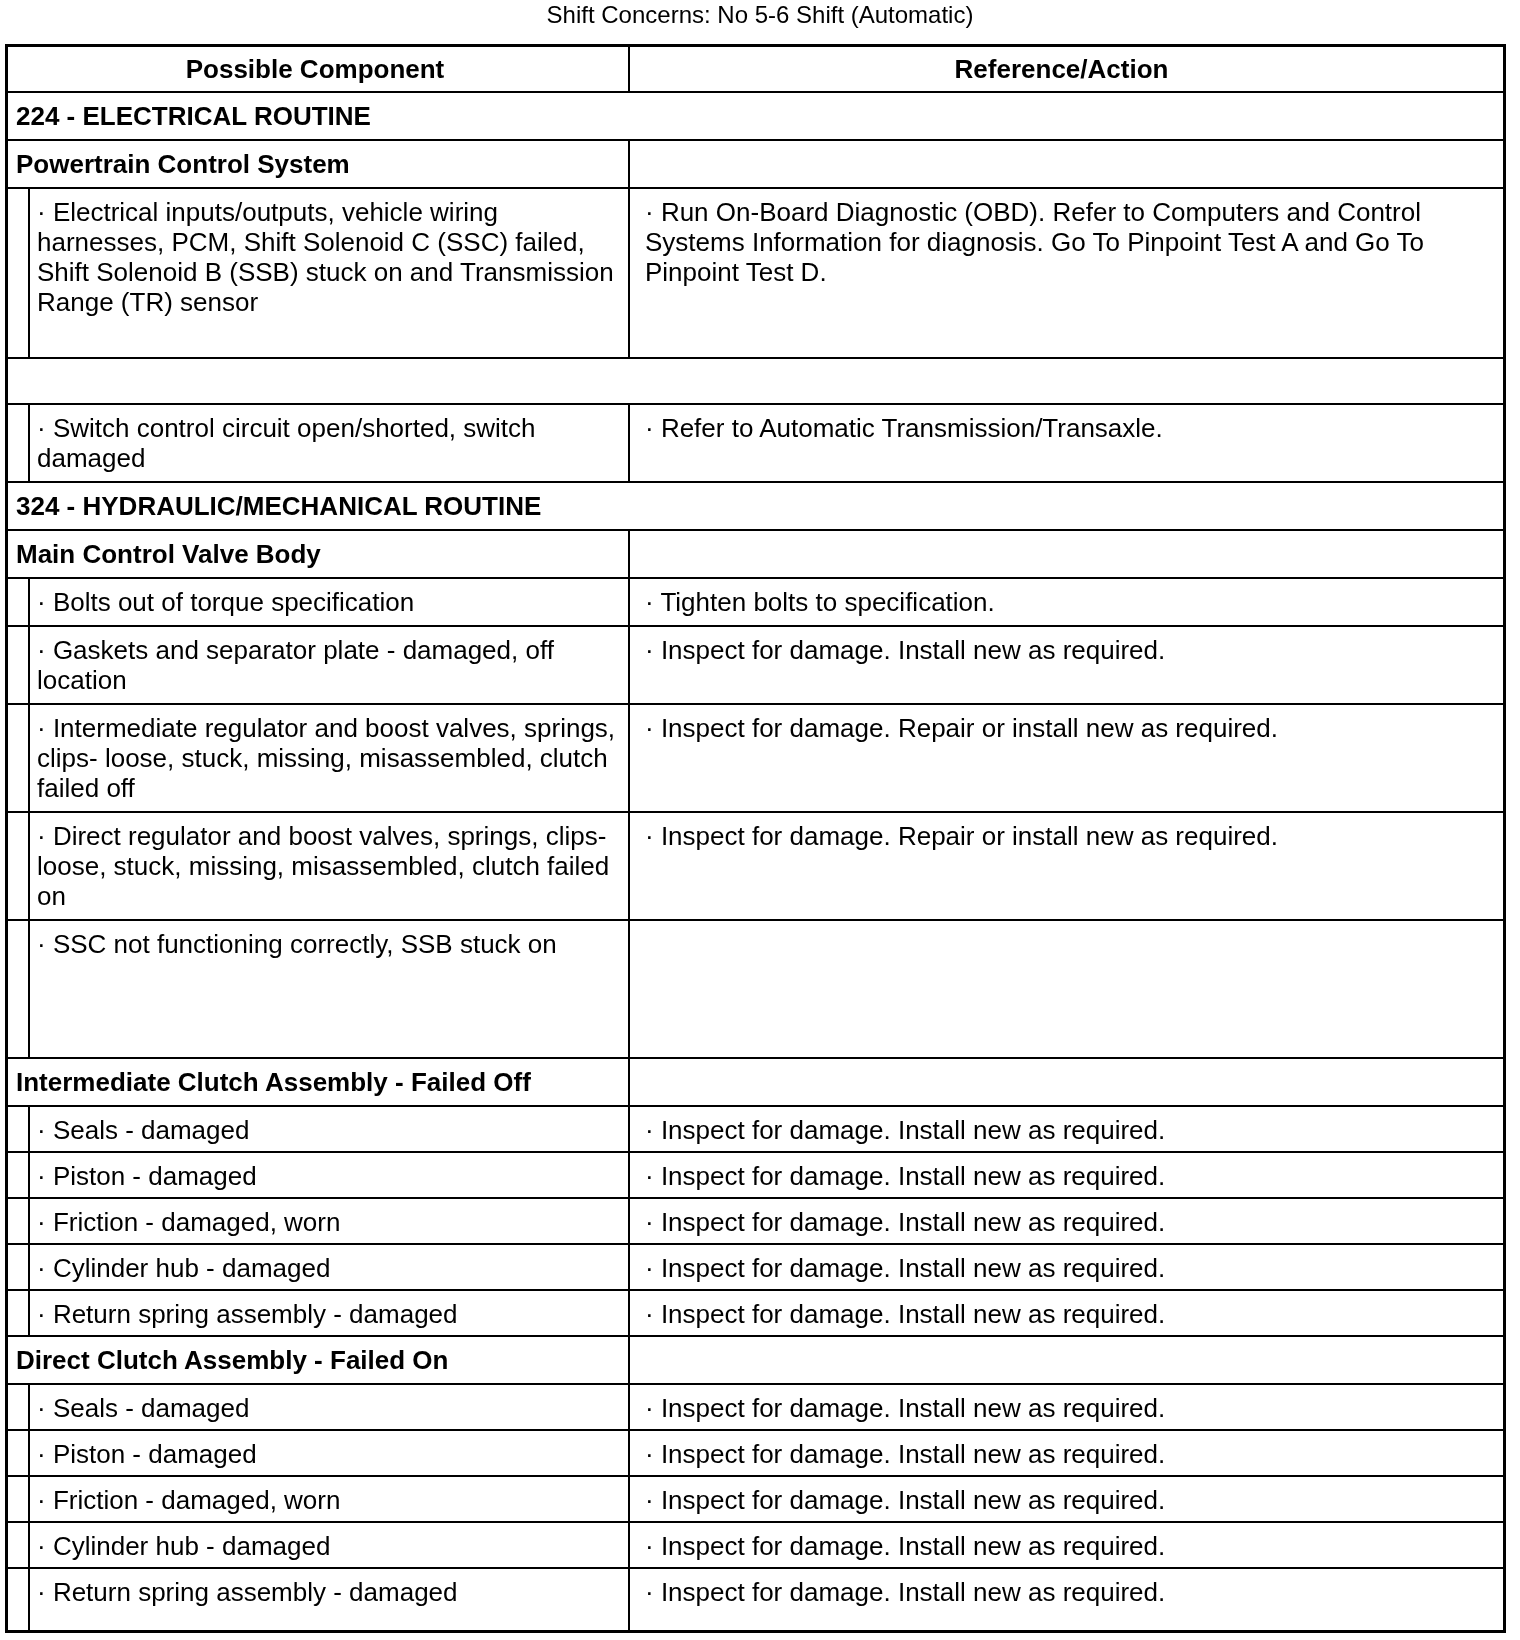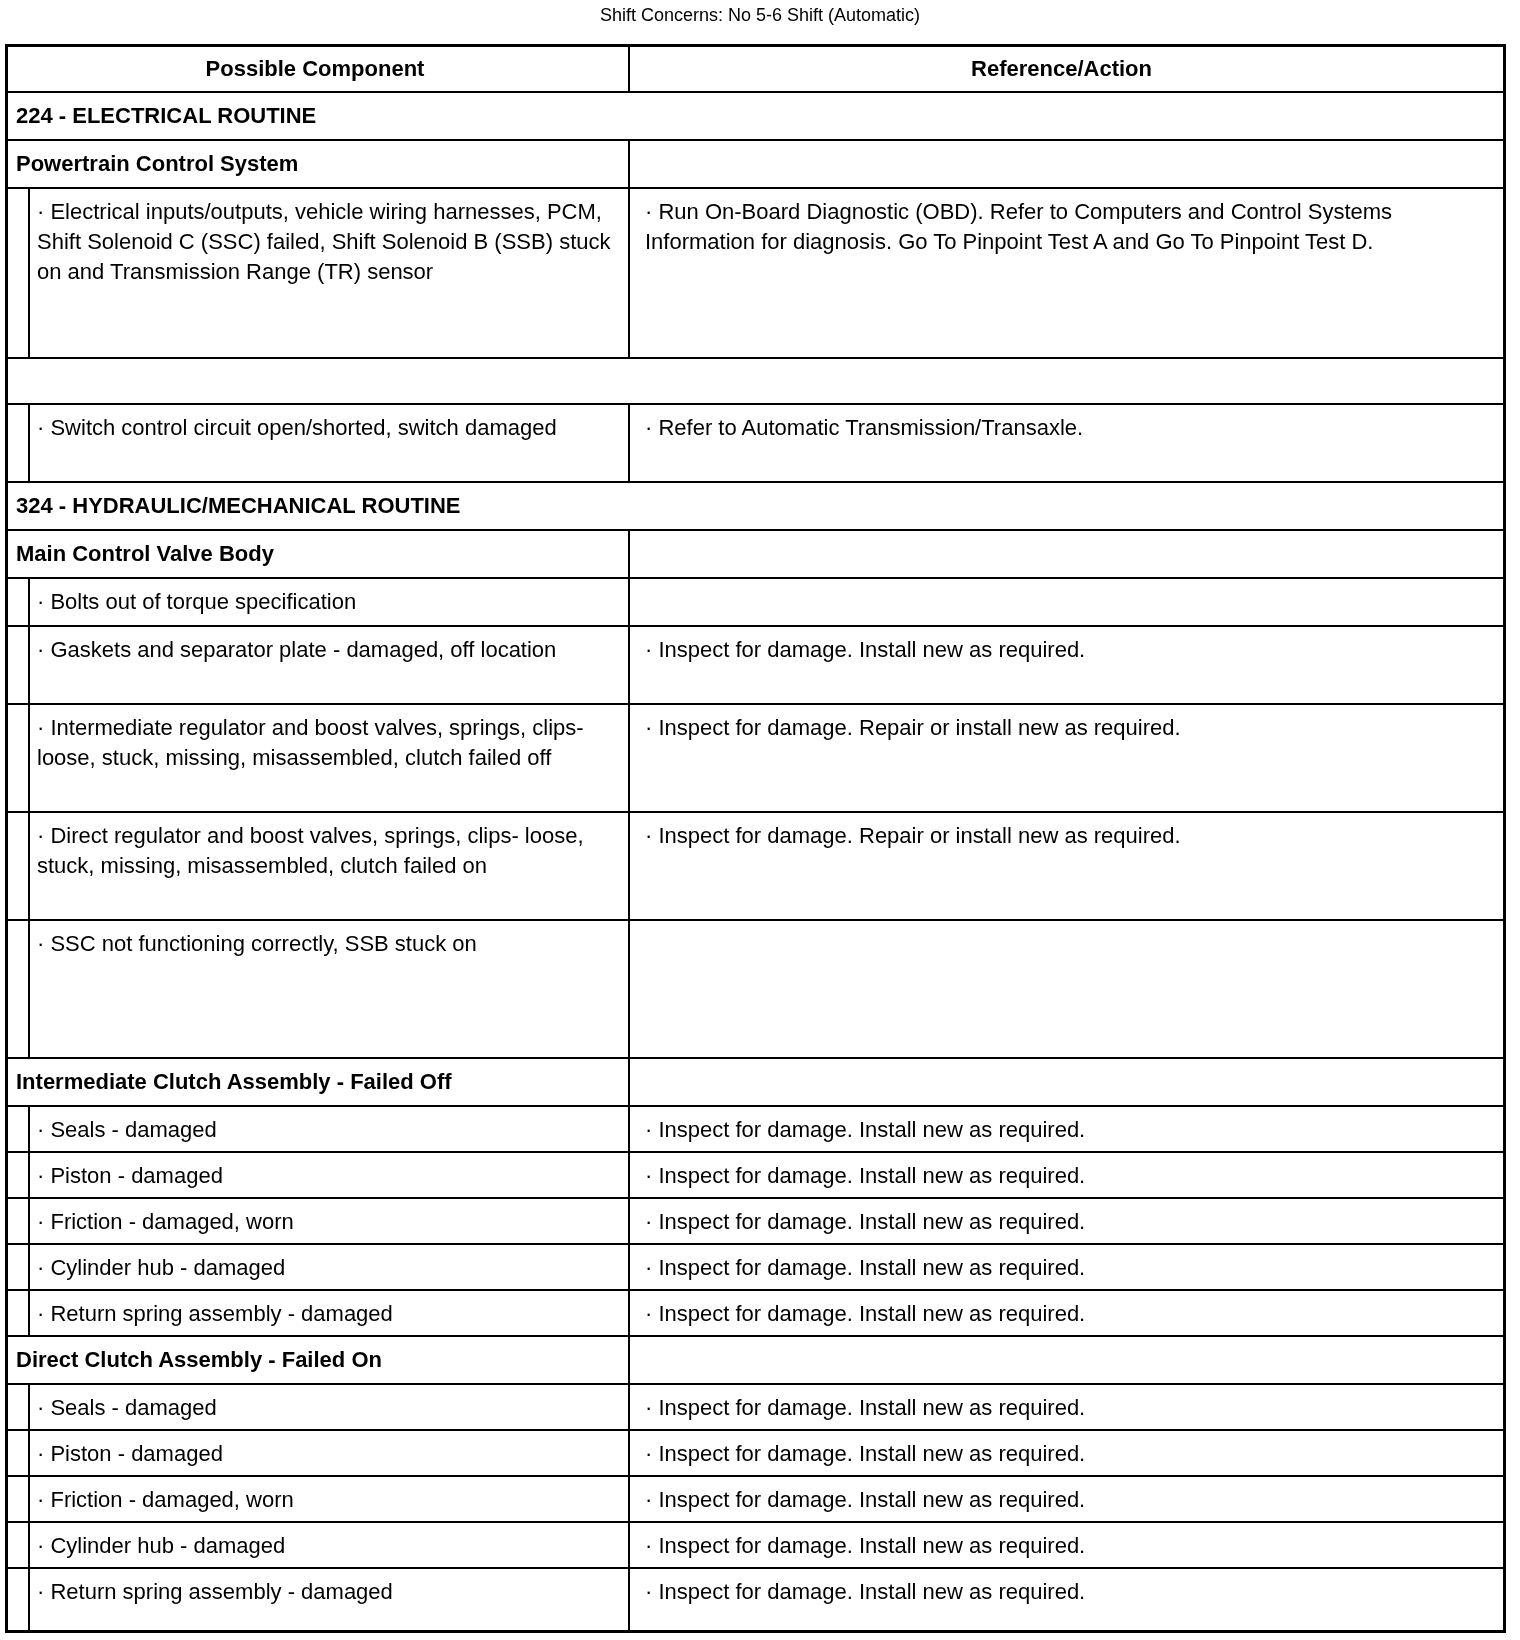--- a/index.html
+++ b/index.html
@@ -1,24 +1,24 @@
 <!DOCTYPE html>
 <html><head>
 <meta charset="utf-8">
 <style>
   html, body { margin: 0; padding: 0; background: #ffffff; }
   body { width: 1520px; height: 1640px; position: relative; overflow: hidden;
          font-family: "Liberation Sans", "DejaVu Sans", sans-serif; color: #000; }
   .page-title { position: absolute; top: 2px; left: 0; width: 1520px; text-align: center;
-                font-size: 18px; line-height: 26px; }
+                font-size: 24px; line-height: 26px; }
   .table { position: absolute; left: 5px; top: 44px; width: 1501px; height: 1589px;
            border: 3px solid #000; box-sizing: border-box; }
   .row { position: absolute; left: 0; width: 1495px; border-bottom: 2px solid #000; box-sizing: border-box; }
   .row.last { border-bottom: none; }
-  .cell { position: absolute; top: 0; bottom: 0; box-sizing: border-box; font-size: 22px; line-height: 30px;
+  .cell { position: absolute; top: 0; bottom: 0; box-sizing: border-box; font-size: 26px; line-height: 30px;
           padding-top: 8px; }
   .c-left { left: 0; width: 622px; border-right: 2px solid #000; padding-left: 8px; padding-right: 6px; }
   .c-right { left: 622px; right: 0; padding-left: 15px; padding-right: 10px; }
   .c-full { left: 0; right: 0; padding-left: 8px; }
   .hdr .cell { font-weight: bold; text-align: center; padding-left: 0; padding-top: 7px; }
   .bold { font-weight: bold; }
   .indent { position: absolute; left: 0; top: 0; bottom: 0; width: 22px; border-right: 2px solid #000; box-sizing: border-box; }
   .c-item { left: 22px; width: 600px; border-right: 2px solid #000; padding-left: 7px; padding-right: 6px; }
 </style>
 </head>
@@ -63,20 +63,21 @@
   </div>
 
   <div class="row" style="top:484px;height:48px">
     <div class="cell c-left bold">Main Control Valve Body</div>
     <div class="cell c-right"></div>
   </div>
 
   <div class="row" style="top:532px;height:48px">
     <div class="indent"></div>
     <div class="cell c-item">· Bolts out of torque specification</div>
+    <div class="cell c-right">· Tighten bolts to specification.</div>
   </div>
 
   <div class="row" style="top:580px;height:78px">
     <div class="indent"></div>
     <div class="cell c-item">· Gaskets and separator plate - damaged, off location</div>
     <div class="cell c-right">· Inspect for damage. Install new as required.</div>
   </div>
 
   <div class="row" style="top:658px;height:108px">
     <div class="indent"></div>

